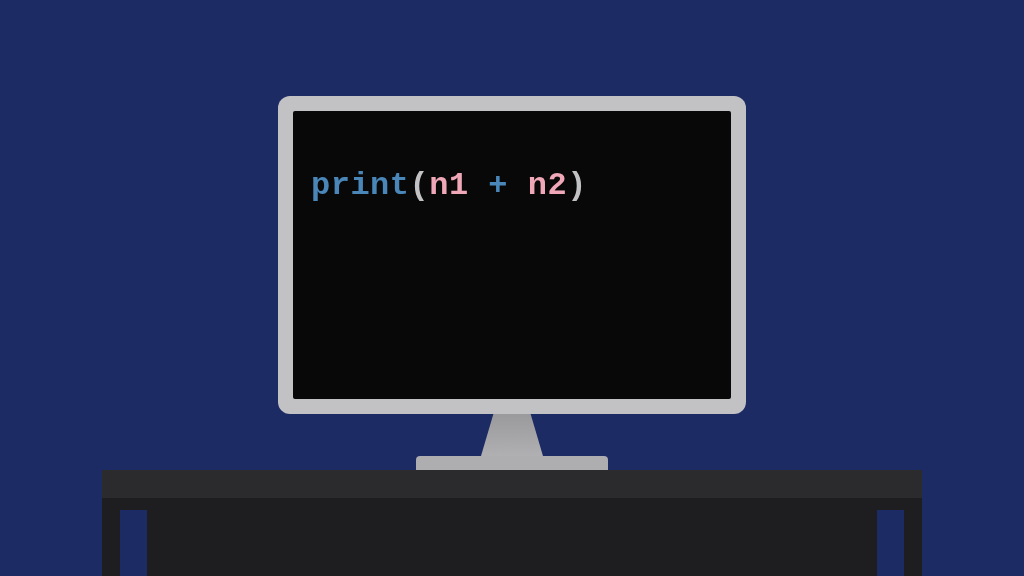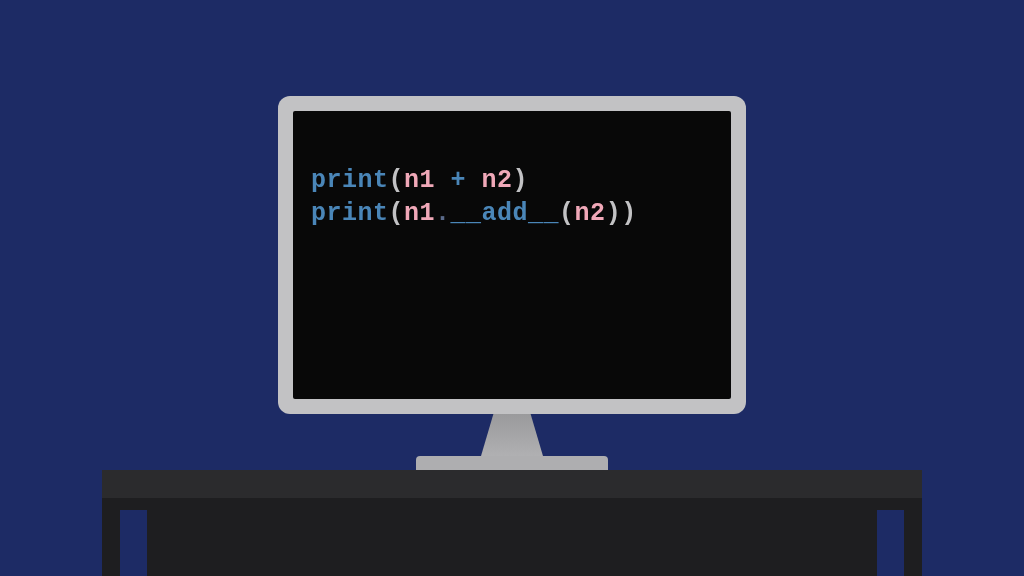--- a/index.html
+++ b/index.html
@@ -63,21 +63,21 @@
     }
     .screen {
       width: 100%;
       height: 100%;
       background: #080808;
       border-radius: 2px;
       padding: 54px 18px;
       overflow: hidden;
     }
     .code-line {
-      font-size: 25px;
+      font-size: 32px;
       font-weight: bold;
       line-height: 1.3;
       white-space: pre;
       font-family: 'Consolas', 'Courier New', monospace;
       letter-spacing: 0.5px;
     }
     .tok-func { color: #4a86b8; }
     .tok-punct { color: #c2c2c4; }
     .tok-var { color: #f0a8b8; }
     .tok-op { color: #4a86b8; }
@@ -105,21 +105,20 @@
       border-radius: 0 0 3px 3px;
     }
   </style>
 </head>
 <body>
 
 <div class="monitor-wrap">
   <div class="monitor">
     <div class="screen">
       <div class="code-line"><span class="tok-func">print</span><span class="tok-punct">(</span><span class="tok-var">n1</span><span class="tok-op"> + </span><span class="tok-var">n2</span><span class="tok-punct">)</span></div>
-      <div class="code-line"><span class="tok-func">print</span><span class="tok-punct">(</span><span class="tok-var">n1</span><span class="tok-dot">.</span><span class="tok-method">__add__</span><span class="tok-punct">(</span><span class="tok-var">n2</span><span class="tok-punct">)</span><span class="tok-punct">)</span></div>
     </div>
   </div>
   <div class="monitor-neck"></div>
   <div class="monitor-base"></div>
 </div>
 
 <div class="desk">
   <div class="desk-top"></div>
   <div class="desk-front">
     <div class="desk-gap left"></div>

